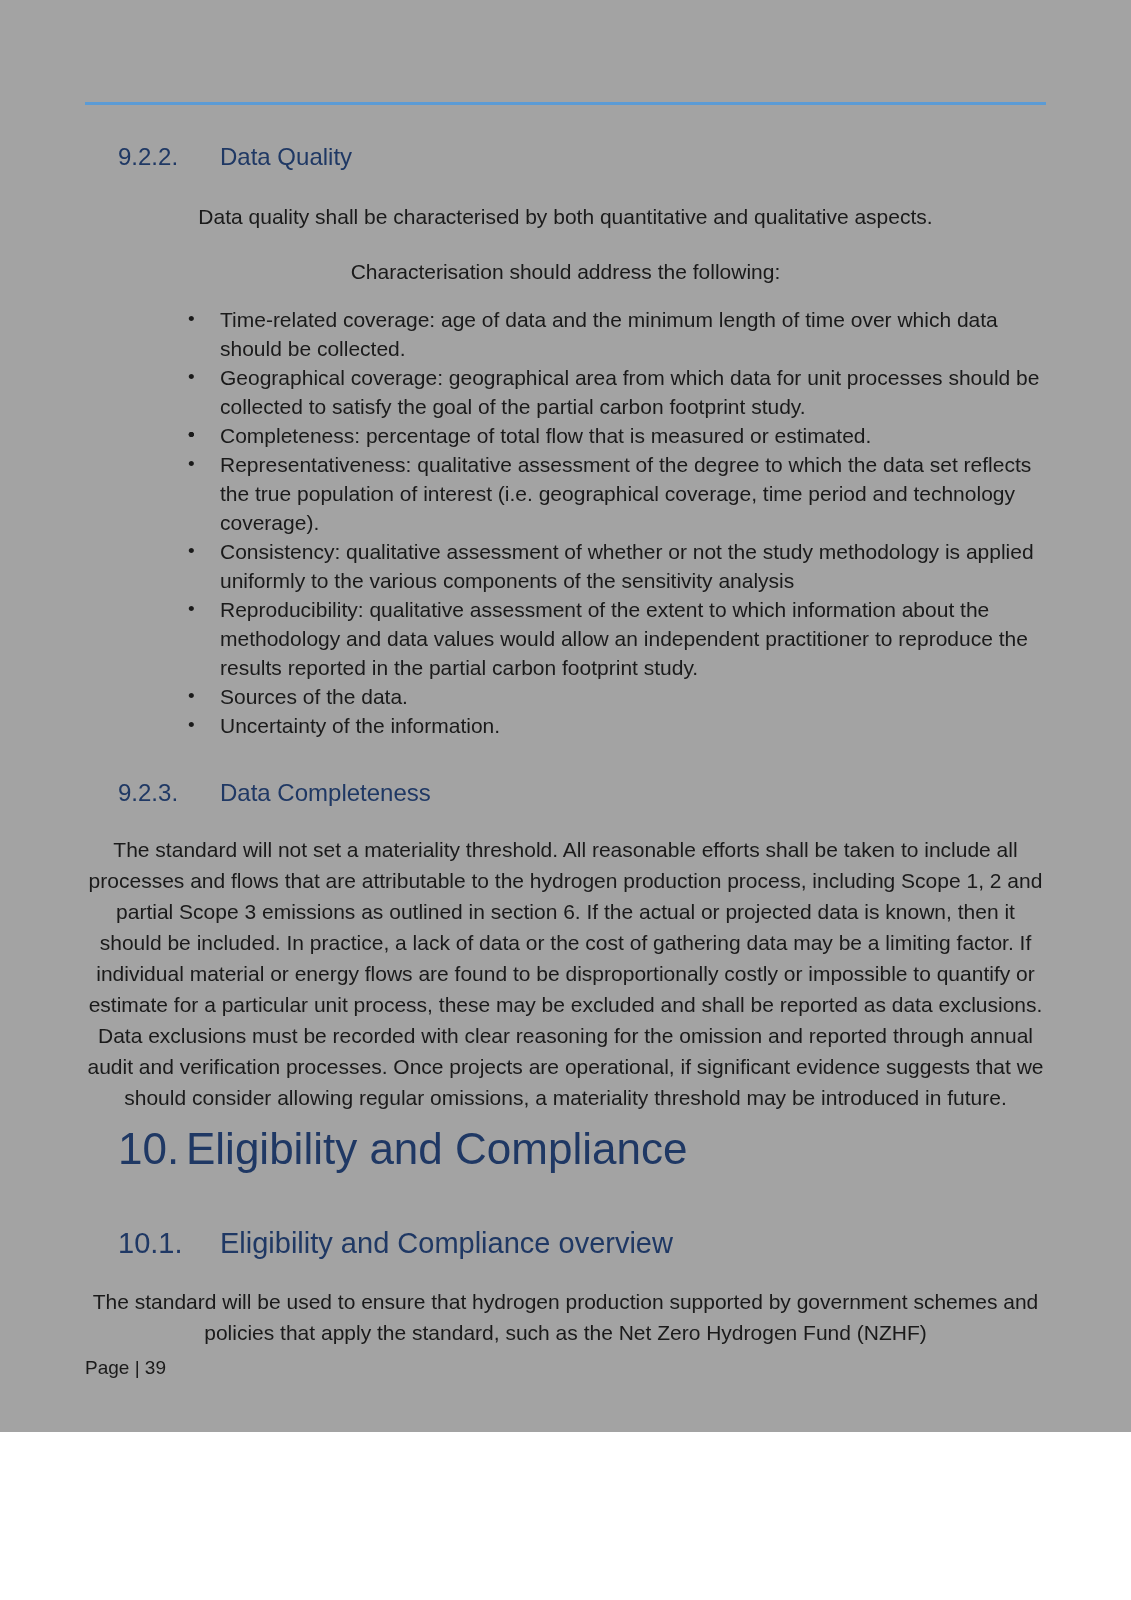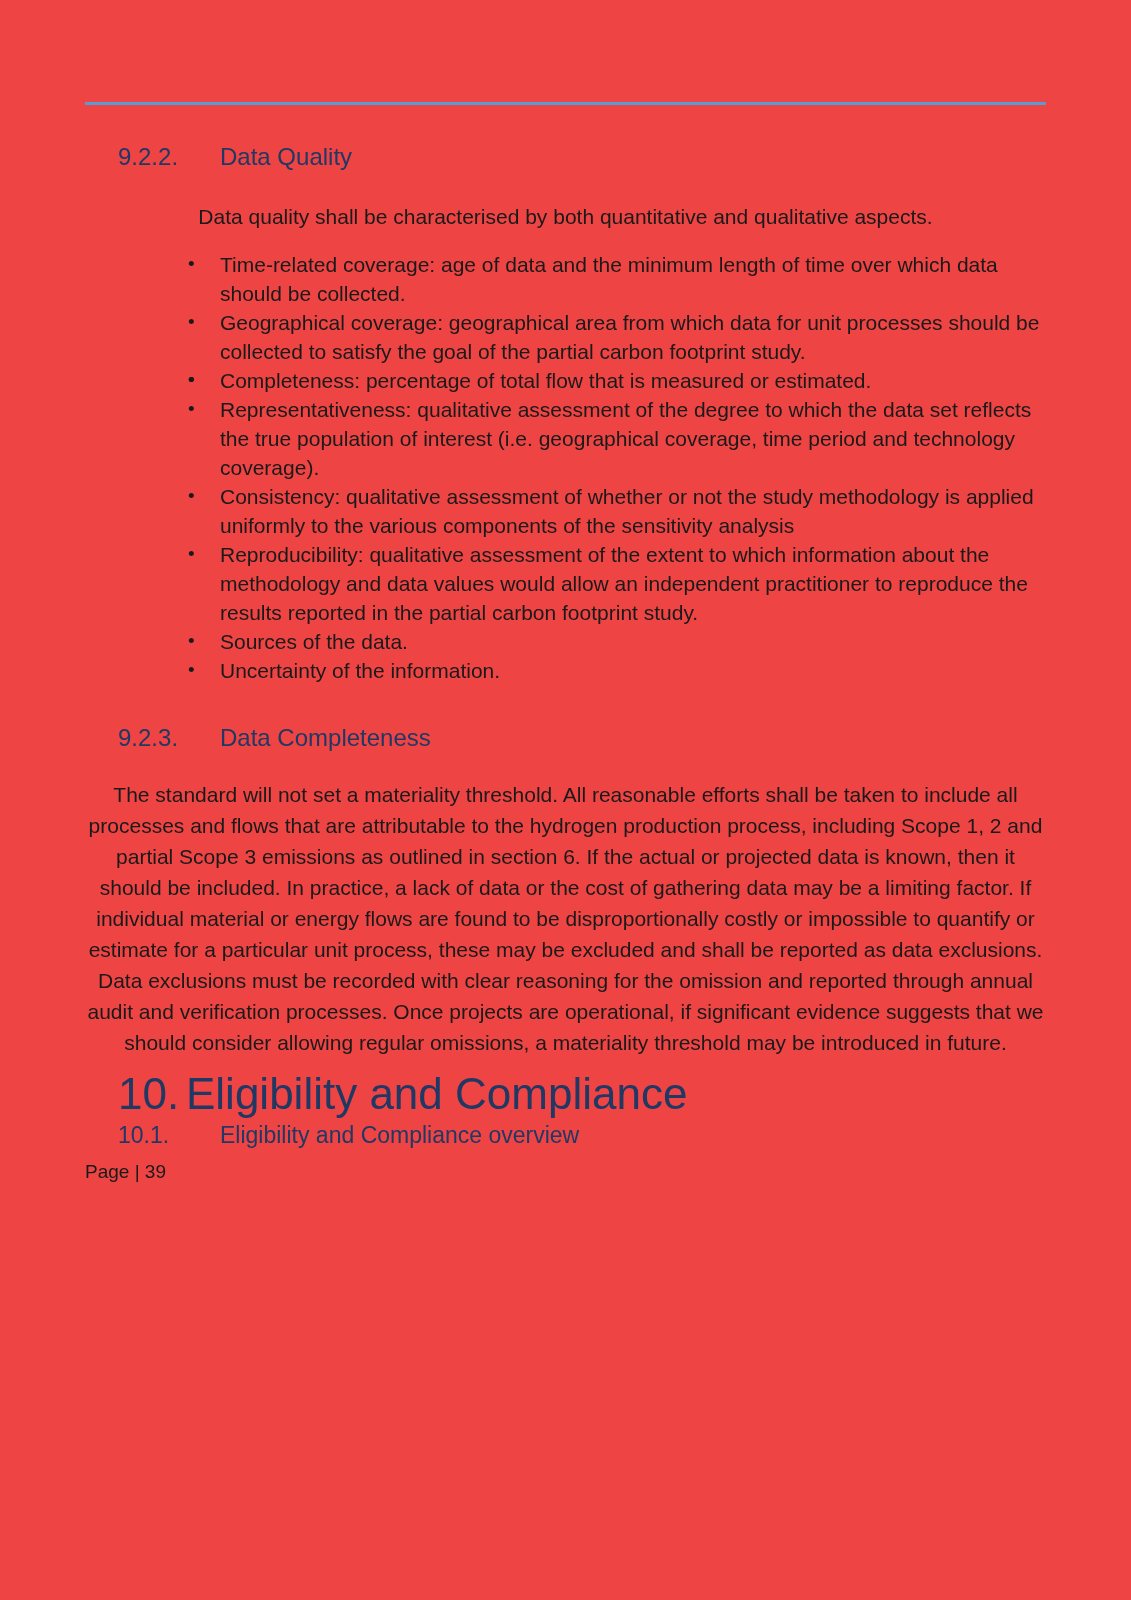--- a/index.html
+++ b/index.html
@@ -3,22 +3,22 @@
 <meta charset="utf-8">
 <style>
   :root{
     --navy:#1f3864;
     --rule-blue:#5b9bd5;
     --body:#1a1a1a;
   }
   *{margin:0;padding:0;box-sizing:border-box;}
   html,body{background:#ffffff;}
   .page{
-    width:1131px;height:1600px;
-    background:#ef4444;
+    width:1131px;height:1432px;
+    background:#a3a3a3;
     position:relative;
     overflow:hidden;
     font-family:"Liberation Sans","DejaVu Sans",sans-serif;
     color:var(--body);
   }
   .content{padding:0 85px;}
   .top-rule{
     margin-top:102px;
     border:none;
     border-top:3px solid var(--rule-blue);
@@ -63,21 +63,22 @@
     margin-top:12px;
     font-size:44px;
     font-weight:400;
     color:var(--navy);
     line-height:48px;
     padding-left:33px;
     white-space:nowrap;
   }
   h1.chapter .hnum{display:inline-block;width:68px;}
   h2.subsec{
-    font-size:23px;
+    margin-top:53px;
+    font-size:29px;
     font-weight:400;
     color:var(--navy);
     line-height:34px;
     padding-left:33px;
     white-space:nowrap;
   }
   h2.subsec .hnum{display:inline-block;width:102px;}
   p.body.last{margin-top:26px;}
   .footer{
     margin-top:9px;
@@ -91,20 +92,21 @@
 
 <div class="page">
   <div class="content">
 
     <div class="top-rule"></div>
 
     <h3 class="sec"><span class="hnum">9.2.2.</span><span class="htitle">Data Quality</span></h3>
 
     <p class="body first">Data quality shall be characterised by both quantitative and qualitative aspects.</p>
 
+    <p class="body">Characterisation should address the following:</p>
 
     <ul class="bullets">
       <li><span class="bullet">•</span><span class="li-text">Time-related coverage: age of data and the minimum length of time over which data should be collected.</span></li>
       <li><span class="bullet">•</span><span class="li-text">Geographical coverage: geographical area from which data for unit processes should be collected to satisfy the goal of the partial carbon footprint study.</span></li>
       <li><span class="bullet">•</span></li>
       <li><span class="bullet">•</span></li>
       <li><span class="bullet">•</span><span class="li-text">Completeness: percentage of total flow that is measured or estimated.</span></li>
       <li><span class="bullet">•</span><span class="li-text">Representativeness: qualitative assessment of the degree to which the data set reflects the true population of interest (i.e. geographical coverage, time period and technology coverage).</span></li>
       <li><span class="bullet">•</span><span class="li-text">Consistency: qualitative assessment of whether or not the study methodology is applied uniformly to the various components of the sensitivity analysis</span></li>
       <li><span class="bullet">•</span><span class="li-text">Reproducibility: qualitative assessment of the extent to which information about the methodology and data values would allow an independent practitioner to reproduce the results reported in the partial carbon footprint study.</span></li>
@@ -113,17 +115,18 @@
     </ul>
 
     <h3 class="sec second"><span class="hnum">9.2.3.</span><span class="htitle">Data Completeness</span></h3>
 
     <p class="body long">The standard will not set a materiality threshold. All reasonable efforts shall be taken to include all processes and flows that are attributable to the hydrogen production process, including Scope 1, 2 and partial Scope 3 emissions as outlined in section 6. If the actual or projected data is known, then it should be included. In practice, a lack of data or the cost of gathering data may be a limiting factor. If individual material or energy flows are found to be disproportionally costly or impossible to quantify or estimate for a particular unit process, these may be excluded and shall be reported as data exclusions. Data exclusions must be recorded with clear reasoning for the omission and reported through annual audit and verification processes. Once projects are operational, if significant evidence suggests that we should consider allowing regular omissions, a materiality threshold may be introduced in future.</p>
 
     <h1 class="chapter"><span class="hnum">10.</span><span class="htitle">Eligibility and Compliance</span></h1>
 
     <h2 class="subsec"><span class="hnum">10.1.</span><span class="htitle">Eligibility and Compliance overview</span></h2>
 
+    <p class="body last">The standard will be used to ensure that hydrogen production supported by government schemes and policies that apply the standard, such as the Net Zero Hydrogen Fund (NZHF)</p>
 
     <div class="footer">Page | 39</div>
 
   </div>
 </div>
 
 </body></html>

